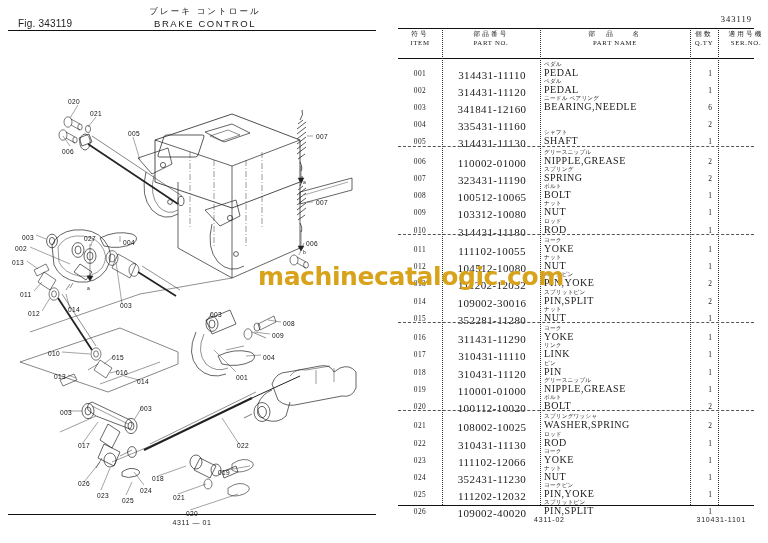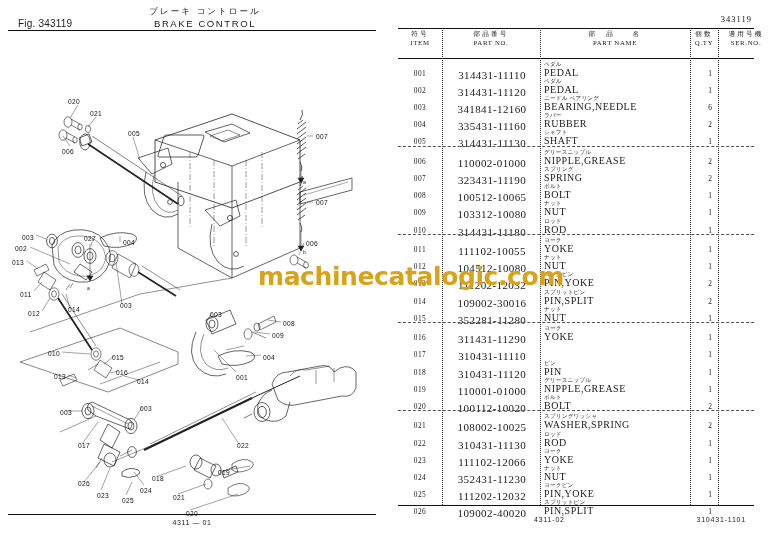--- a/index.html
+++ b/index.html
@@ -384,24 +384,20 @@
             <span class="kana">ニードル ベアリング</span>
             <span class="eng">BEARING,NEEDLE</span>
           </div>
           <div class="c-qty" style="left: 302px; top: 7px;">6</div>
           <div class="c-qty" style="left: 338px; top: 7px; width: 48px; text-align: center;"></div>
           <div class="c-qty" style="left: 392px; top: 7px; width: 70px; text-align: center;"></div>
         </div>
         <div class="row" style="top: 113.3px; left: 0px; width: 370px;">
           <div class="c-item" style="left: 14px; top: 7px;">004</div>
           <div class="c-part" style="left: 60px; top: 7px;">335431-11160</div>
-          <div class="c-name" style="left: 160px; top: 0px;">
-            <span class="kana">ラバー</span>
-            <span class="eng">RUBBER</span>
-          </div>
           <div class="c-qty" style="left: 302px; top: 7px;">2</div>
           <div class="c-qty" style="left: 338px; top: 7px; width: 48px; text-align: center;"></div>
           <div class="c-qty" style="left: 392px; top: 7px; width: 70px; text-align: center;"></div>
         </div>
         <div class="row" style="top: 130.4px; left: 0px; width: 370px;">
           <div class="c-item" style="left: 14px; top: 7px;">005</div>
           <div class="c-part" style="left: 60px; top: 7px;">314431-11130</div>
           <div class="c-name" style="left: 160px; top: 0px;">
             <span class="kana">シャフト</span>
             <span class="eng">SHAFT</span>
@@ -530,20 +526,24 @@
             <span class="kana">ヨーク</span>
             <span class="eng">YOKE</span>
           </div>
           <div class="c-qty" style="left: 302px; top: 7px;">1</div>
           <div class="c-qty" style="left: 338px; top: 7px; width: 48px; text-align: center;"></div>
           <div class="c-qty" style="left: 392px; top: 7px; width: 70px; text-align: center;"></div>
         </div>
         <div class="row" style="top: 343.4px; left: 0px; width: 370px;">
           <div class="c-item" style="left: 14px; top: 7px;">017</div>
           <div class="c-part" style="left: 60px; top: 7px;">310431-11110</div>
+          <div class="c-name" style="left: 160px; top: 0px;">
+            <span class="kana">リンク</span>
+            <span class="eng">LINK</span>
+          </div>
           <div class="c-qty" style="left: 302px; top: 7px;">1</div>
           <div class="c-qty" style="left: 338px; top: 7px; width: 48px; text-align: center;"></div>
           <div class="c-qty" style="left: 392px; top: 7px; width: 70px; text-align: center;"></div>
         </div>
         <div class="row" style="top: 360.5px; left: 0px; width: 370px;">
           <div class="c-item" style="left: 14px; top: 7px;">018</div>
           <div class="c-part" style="left: 60px; top: 7px;">310431-11120</div>
           <div class="c-name" style="left: 160px; top: 0px;">
             <span class="kana">ピン</span>
             <span class="eng">PIN</span>

